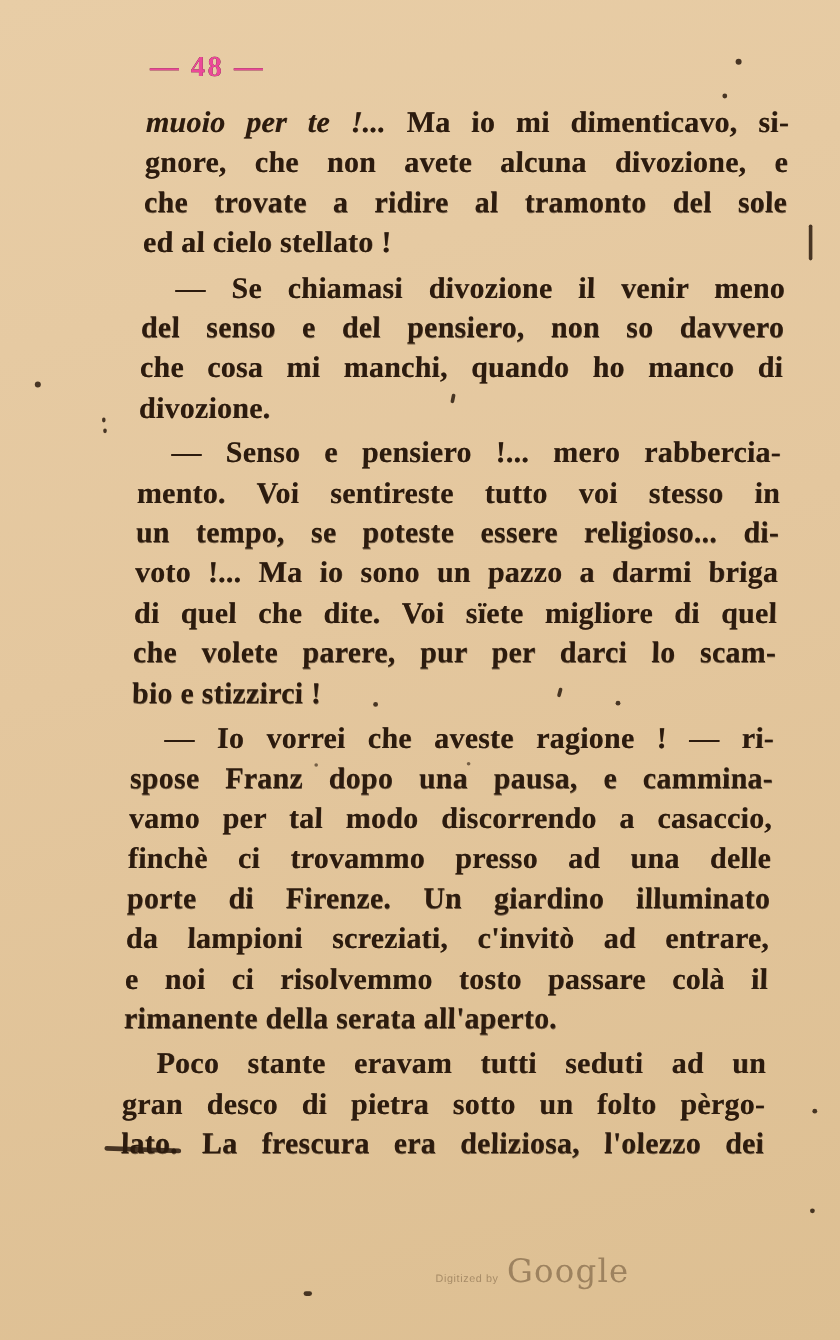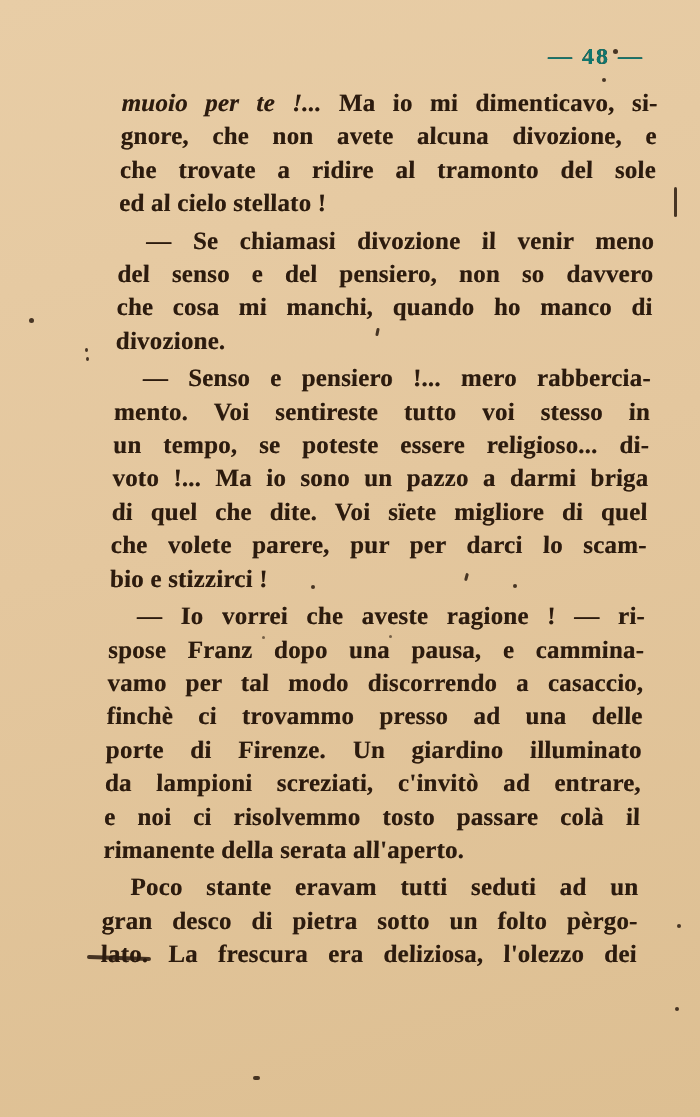--- a/index.html
+++ b/index.html
@@ -4,24 +4,24 @@
 <style>
   html, body { margin: 0; padding: 0; }
   body {
     width: 700px; height: 1117px; position: relative; overflow: hidden;
     background: linear-gradient(165deg, #e8cda6 0%, #e4c79e 45%, #ddbf92 100%);
     font-family: "Liberation Serif", serif;
   }
   #page { position: absolute; inset: 0; }
 
   .page-number {
-    position: absolute; left: 108px; top: 42px; width: 536px;
-    text-align: right;
+    position: absolute; left: 125px; top: 42px; width: 536px;
+    text-align: left;
     font: 700 24px/28px "Liberation Serif", serif;
-    color: #0f766e; letter-spacing: 2px;
+    color: #ec4899; letter-spacing: 2px;
     text-shadow: 0 0 0.5px #2c1b0e;
   }
 
   .text-block {
     position: absolute; left: 122px; top: 86px; width: 536px;
     transform: skewX(-1.4deg); transform-origin: 0 0;
     font: 700 25px/33.4px "Liberation Serif", serif;
     color: #2c1b0e; letter-spacing: 0.2px;
     text-shadow: 0.3px 0.3px 0.5px rgba(44,27,14,0.6);
   }
@@ -99,14 +99,18 @@
       <div class="artifact tick" style="left: 465px; top: 573px; width: 3px; height: 8px; opacity: 0.85; transform: rotate(15deg);"></div>
       <div class="artifact dot" style="left: 513px; top: 584px; width: 4px; height: 4px; opacity: 0.85;"></div>
       <div class="artifact dot" style="left: 262px; top: 636px; width: 3px; height: 3px; opacity: 0.6;"></div>
       <div class="artifact dot" style="left: 389px; top: 635px; width: 3px; height: 3px; opacity: 0.6;"></div>
       <div class="artifact stroke" style="left: 87px; top: 956px; width: 64px; height: 4px; opacity: 0.85; transform: rotate(2deg);"></div>
       <div class="artifact dot" style="left: 677px; top: 924px; width: 4px; height: 4px; opacity: 0.85;"></div>
       <div class="artifact dot" style="left: 675px; top: 1007px; width: 4px; height: 4px; opacity: 0.85;"></div>
       <div class="artifact stroke" style="left: 253px; top: 1076px; width: 7px; height: 4px; opacity: 0.85;"></div>
     </div>
 
+  <div class="watermark">
+    <span class="wm-prefix">Digitized by</span>
+    <span class="wm-brand">Google</span>
+  </div>
 
 </div>
 
 </body></html>

